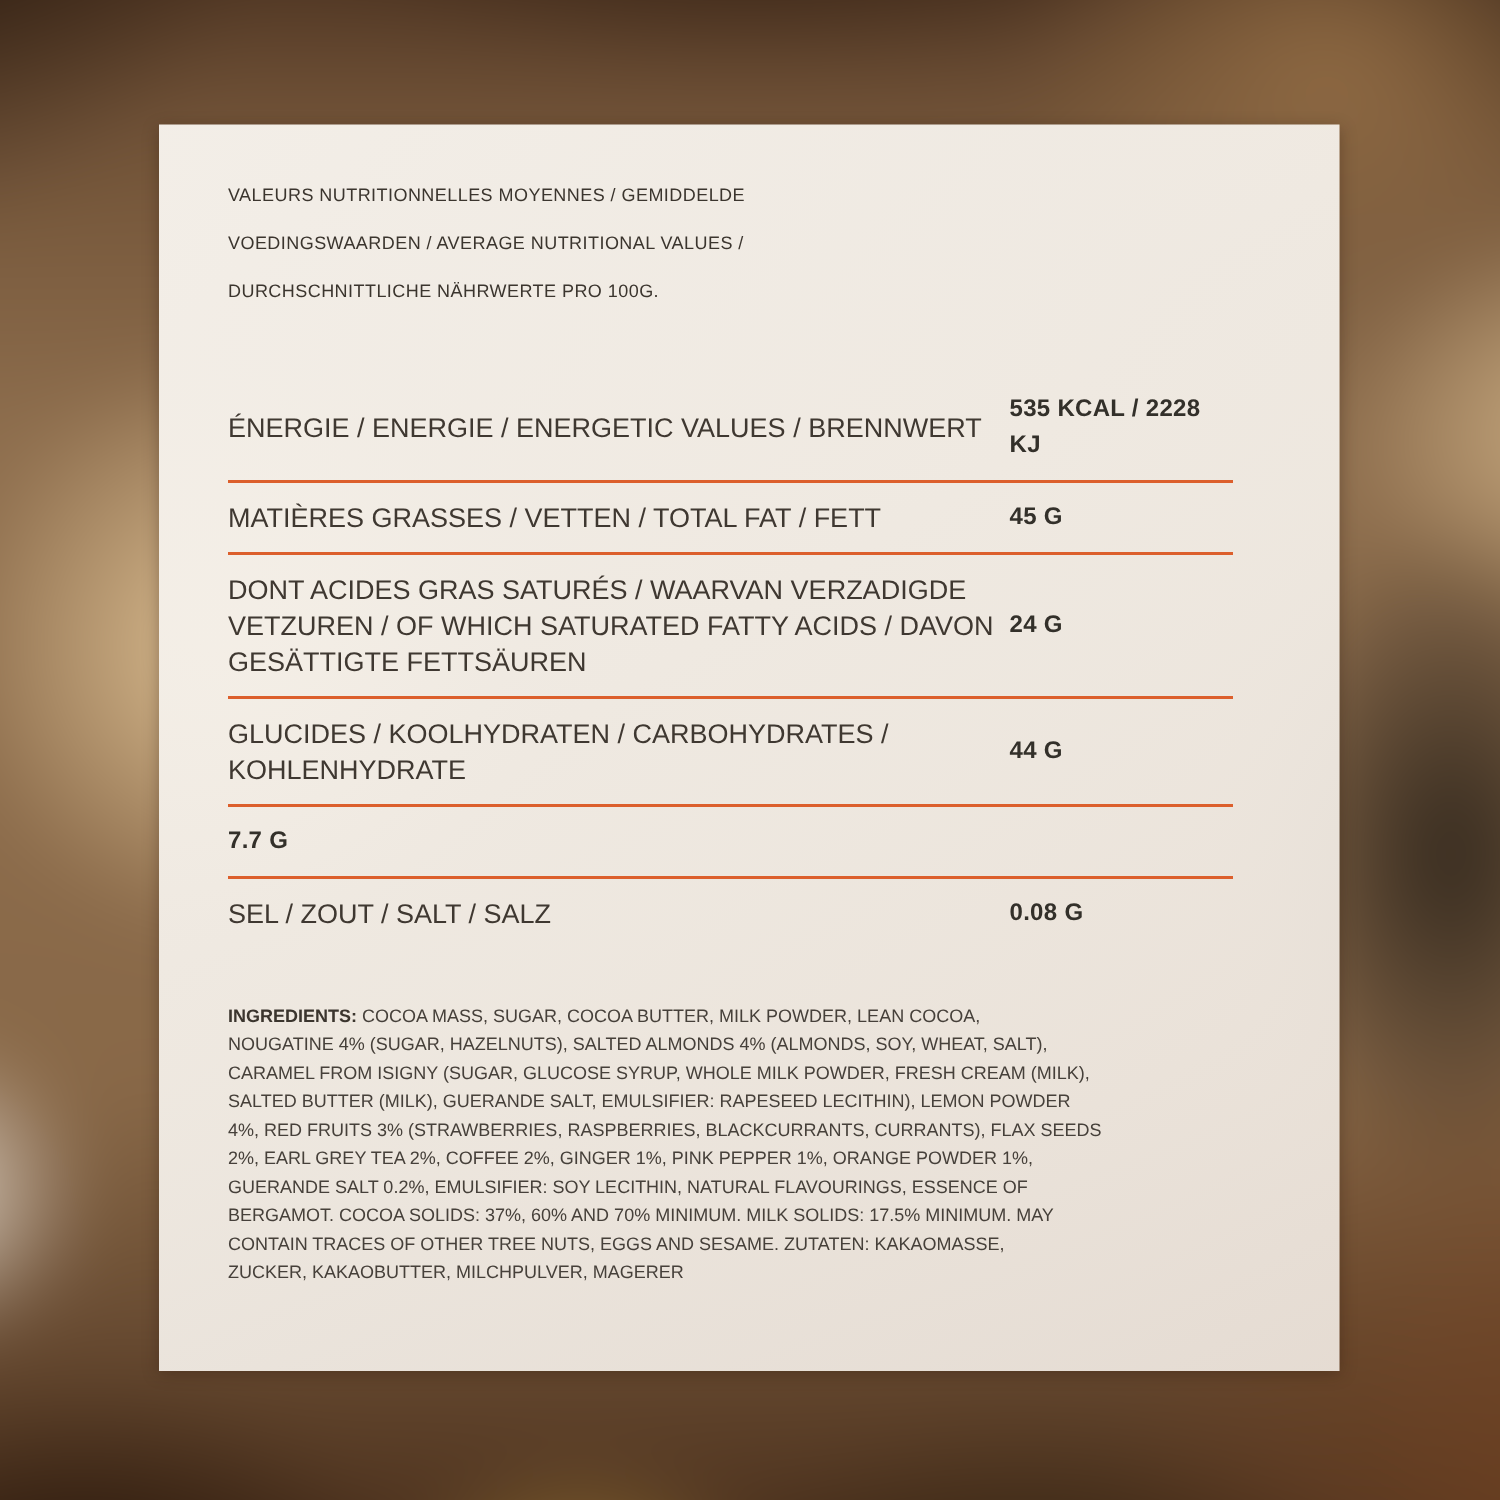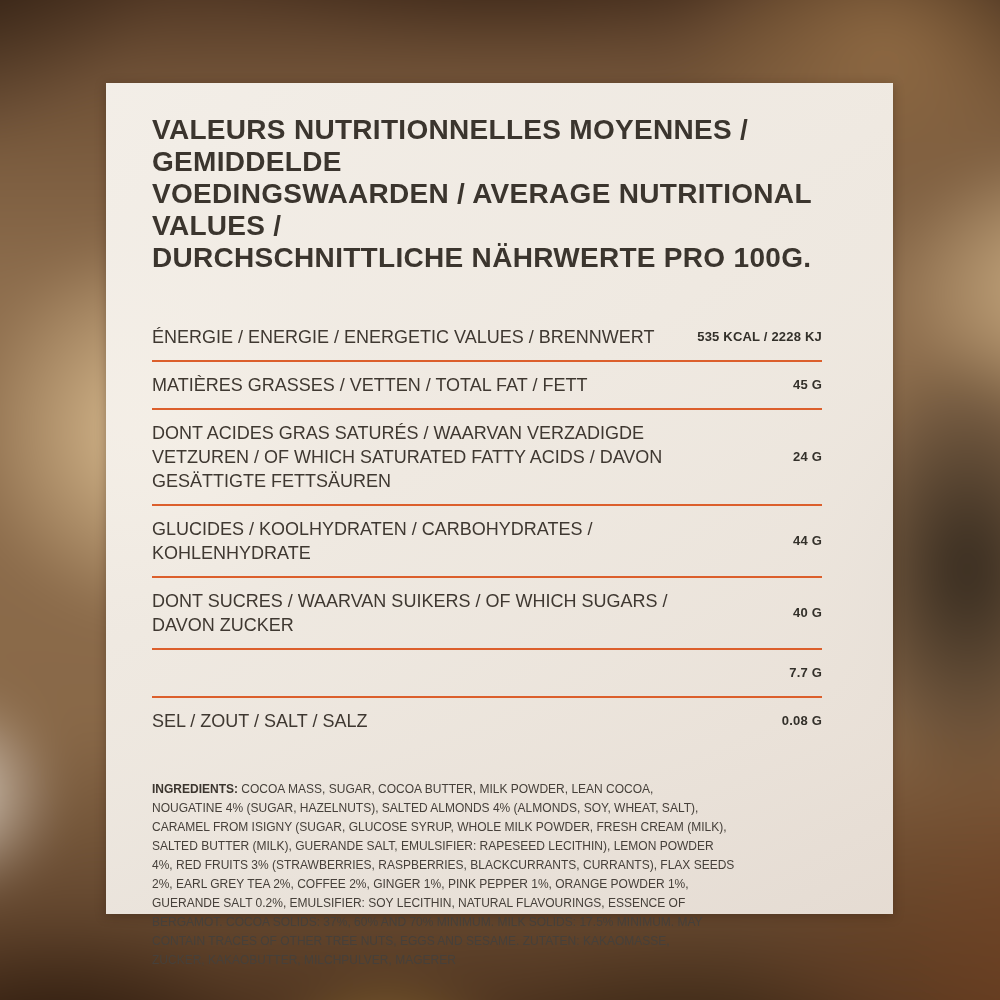--- a/index.html
+++ b/index.html
@@ -31,38 +31,37 @@
   }
   
   .label-panel{
     position:absolute;left:106px;top:83px;width:787px;height:831px;
     box-sizing:border-box;padding:31px 0 0 46px;
     background:linear-gradient(148deg, rgba(247,243,237,0.97) 0%, rgba(243,238,231,0.95) 55%, rgba(237,229,221,0.94) 100%);
     box-shadow:0 2px 10px rgba(45,27,14,0.35);
   }
   .title{
     margin:0;white-space:pre-line;
-    font-size:28px;line-height:32px;font-weight:bold;
+    font-size:12px;line-height:32px;font-weight:normal;
     letter-spacing:0.3px;color:#3b352e;
   }
   .nutrition-table{width:670px;margin-top:40px;}
   .nutrition-row{
     display:flex;align-items:center;
     padding:11px 0;line-height:24px;
     border-bottom:2px solid #DC5F2C;
   }
   .nutrition-row:last-child{border-bottom:none;}
   .nutrition-row .row-label{
     width:521px;flex:0 0 521px;white-space:pre-line;
     font-size:18px;color:#3f3831;
   }
   .nutrition-row .row-value{
-    flex:1;font-size:13px;font-weight:bold;color:#33302a;
+    flex:1;font-size:16px;font-weight:bold;color:#33302a;
     letter-spacing:0.2px;
-    text-align:right;
   }
   .ingredients{
     width:742px;margin:36px 0 0 0;
     white-space:pre-line;
     font-size:12px;line-height:19px;color:#46403a;
   }
   .ing-label{font-weight:bold;color:#3b352e;}
 </style>
 </head>
 <body>
@@ -89,25 +88,20 @@
 VETZUREN / OF WHICH SATURATED FATTY ACIDS / DAVON
 GESÄTTIGTE FETTSÄUREN</div>
         <div class="row-value">24 G</div>
       </div>
       <div class="nutrition-row">
         <div class="row-label">GLUCIDES / KOOLHYDRATEN / CARBOHYDRATES /
 KOHLENHYDRATE</div>
         <div class="row-value">44 G</div>
       </div>
       <div class="nutrition-row">
-        <div class="row-label">DONT SUCRES / WAARVAN SUIKERS / OF WHICH SUGARS /
-DAVON ZUCKER</div>
-        <div class="row-value">40 G</div>
-      </div>
-      <div class="nutrition-row">
         <div class="row-value">7.7 G</div>
       </div>
       <div class="nutrition-row">
         <div class="row-label">SEL / ZOUT / SALT / SALZ</div>
         <div class="row-value">0.08 G</div>
       </div>
     </div>
 
     <p class="ingredients"><span class="ing-label">INGREDIENTS:</span> <span>COCOA MASS, SUGAR, COCOA BUTTER, MILK POWDER, LEAN COCOA,
 NOUGATINE 4% (SUGAR, HAZELNUTS), SALTED ALMONDS 4% (ALMONDS, SOY, WHEAT, SALT),

